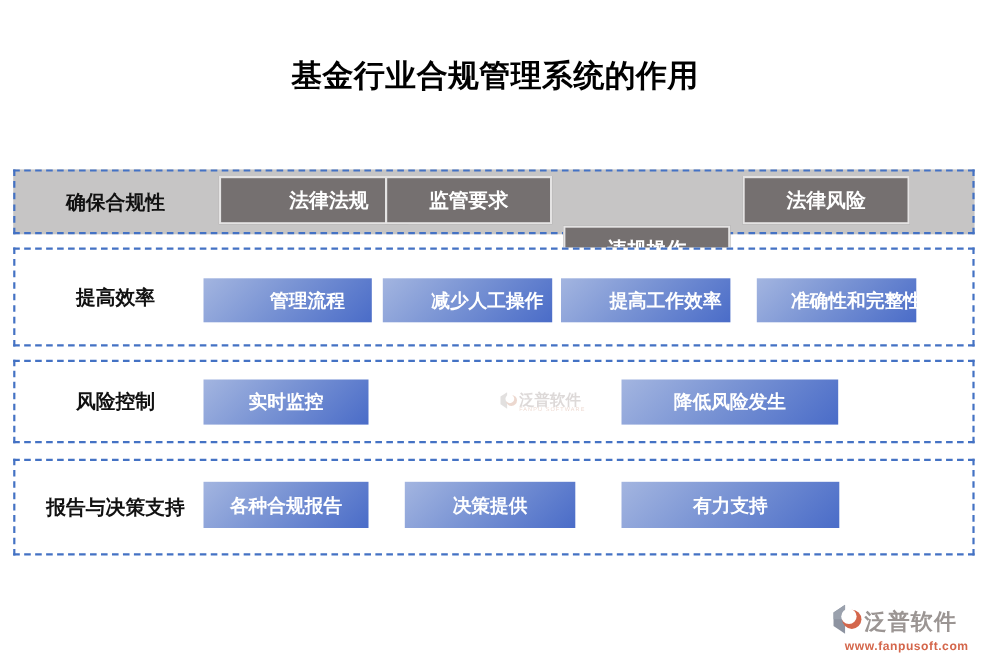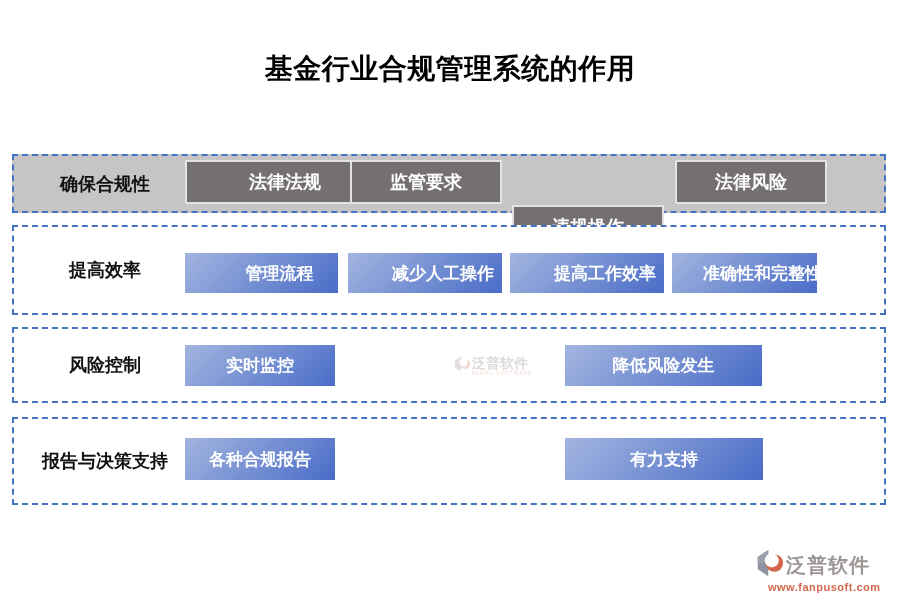--- a/index.html
+++ b/index.html
@@ -68,43 +68,44 @@
 </style>
 </head>
 <body>
 
 <div id="canvas">
 
   <div class="title">基金行业合规管理系统的作用</div>
 
   <div class="band band-gray r1" style="top:154px;height:59px;">
     <div class="band-label">确保合规性</div>
-    <div class="box box-gray" style="left:171px;width:172px;padding-left:28px;">法律法规</div>
+    <div class="box box-gray" style="left:185px;width:172px;padding-left:28px;">法律法规</div>
     <div class="box box-gray" style="left:336px;width:152px;">监管要求</div>
     <div class="box box-gray" style="left:498px;width:152px;margin-top:45px;">违规操作</div>
     <div class="box box-gray" style="left:661px;width:152px;">法律风险</div>
   </div>
 
   <div class="band band-white r2" style="top:225px;height:90px;">
     <div class="band-label">提高效率</div>
     <div class="box box-blue" style="left:171px;width:153px;">管理流程</div>
     <div class="box box-blue" style="left:334px;width:154px;">减少人工操作</div>
     <div class="box box-blue" style="left:496px;width:154px;">提高工作效率</div>
-    <div class="box box-blue" style="left:658px;width:145px;">准确性和完整性</div>
+    <div class="box box-blue" style="left:674px;width:145px;">准确性和完整性</div>
   </div>
 
   <div class="band band-white r3" style="top:327px;height:76px;">
     <div class="band-label">风险控制</div>
     <div class="box box-blue" style="left:171px;width:150px;">实时监控</div>
     <div class="box box-blue" style="left:551px;width:197px;">降低风险发生</div>
   </div>
 
   <div class="band band-white r4" style="top:417px;height:88px;">
     <div class="band-label">报告与决策支持</div>
     <div class="box box-blue" style="left:171px;width:150px;">各种合规报告</div>
+    <div class="box box-blue" style="left:354px;width:155px;">决策提供</div>
     <div class="box box-blue" style="left:551px;width:198px;">有力支持</div>
   </div>
 
   <div class="watermark">
     <span>
       <svg width="16" height="16" viewBox="0 0 32 32">
         <polygon points="2,9 14,1 14,31 2,23" fill="#b4b0ae"></polygon>
         <circle cx="22" cy="16" r="10" fill="#cf9a83"></circle>
         <circle cx="19" cy="13" r="8" fill="#ffffff"></circle>
       </svg>

